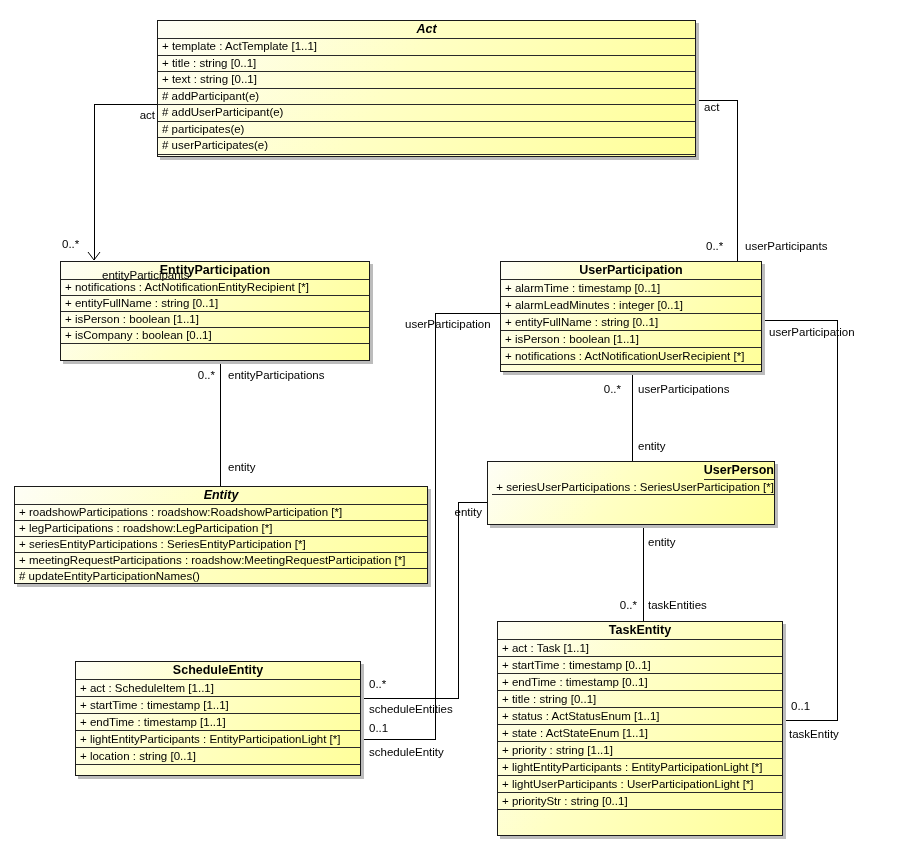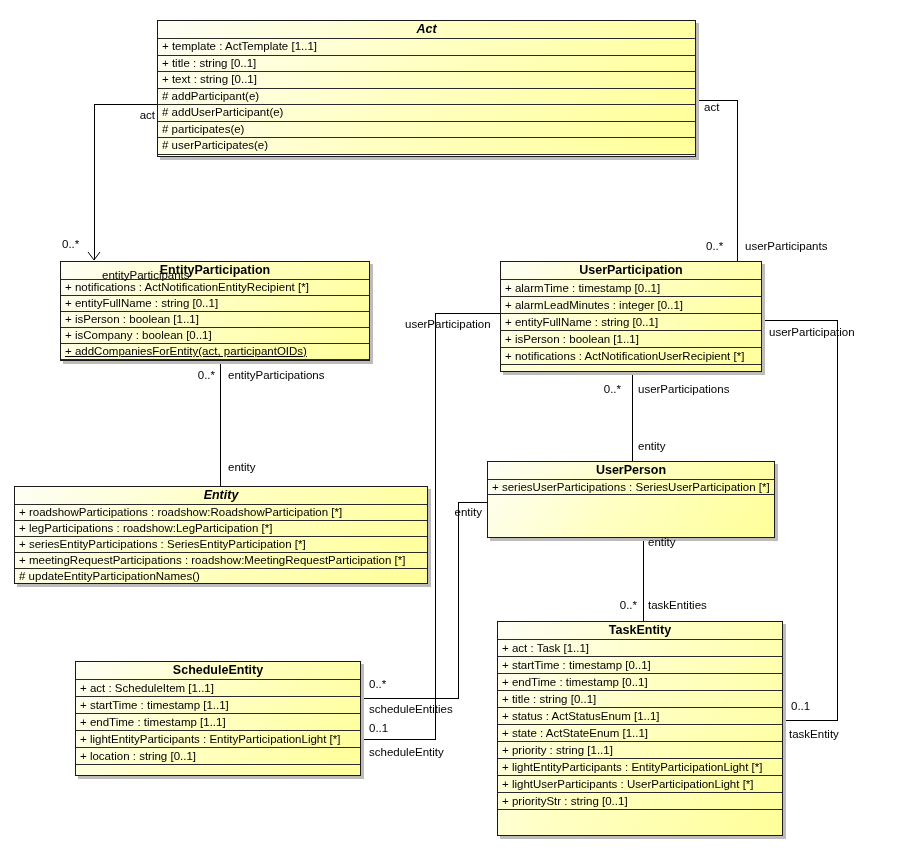--- a/index.html
+++ b/index.html
@@ -32,21 +32,21 @@
     font-size:11.5px;color:#000;
     padding-left:4px;white-space:nowrap;
     border-bottom:1px solid #2a2a2a;
     box-sizing:border-box;
   }
   .member.static-member{text-decoration:underline;}
   .box-act{left:157px;top:20px;width:539px;height:137px;--row:16.5px;}
   .box-entityParticipation{left:60px;top:261px;width:310px;height:100px;--row:16px;}
   .box-userParticipation{left:500px;top:261px;width:262px;height:111px;--row:17px;}
   .box-entity{left:14px;top:486px;width:414px;height:98px;--row:16px;}
-  .box-userPerson{left:487px;top:461px;width:288px;height:77px;--row:15px;}
+  .box-userPerson{left:487px;top:461px;width:288px;height:64px;align-items:flex-end;--row:15px;}
   .box-scheduleEntity{left:75px;top:661px;width:286px;height:115px;--row:17px;}
   .box-taskEntity{left:497px;top:621px;width:286px;height:215px;--row:17px;}
   .edge-label{
     position:absolute;font-size:11.5px;color:#000;white-space:nowrap;line-height:13px;
   }
 </style>
 </head>
 <body>
 
 <svg id="connector-layer" width="901" height="865">
@@ -80,23 +80,20 @@
     </div>
 </div>
 
 <div class="uml-class box-entityParticipation">
   <div class="uml-title">EntityParticipation</div>
   <div class="uml-section">
       <div class="member">+ notifications : ActNotificationEntityRecipient [*]</div>
       <div class="member">+ entityFullName : string [0..1]</div>
       <div class="member">+ isPerson : boolean [1..1]</div>
       <div class="member">+ isCompany : boolean [0..1]</div>
-    </div>
-  <div class="uml-section">
-      <div class="member static-member">+ addCompaniesForEntity(act, participantOIDs)</div>
     </div>
 </div>
 
 <div class="uml-class box-userParticipation">
   <div class="uml-title">UserParticipation</div>
   <div class="uml-section">
       <div class="member">+ alarmTime : timestamp [0..1]</div>
       <div class="member">+ alarmLeadMinutes : integer [0..1]</div>
       <div class="member">+ entityFullName : string [0..1]</div>
       <div class="member">+ isPerson : boolean [1..1]</div>

